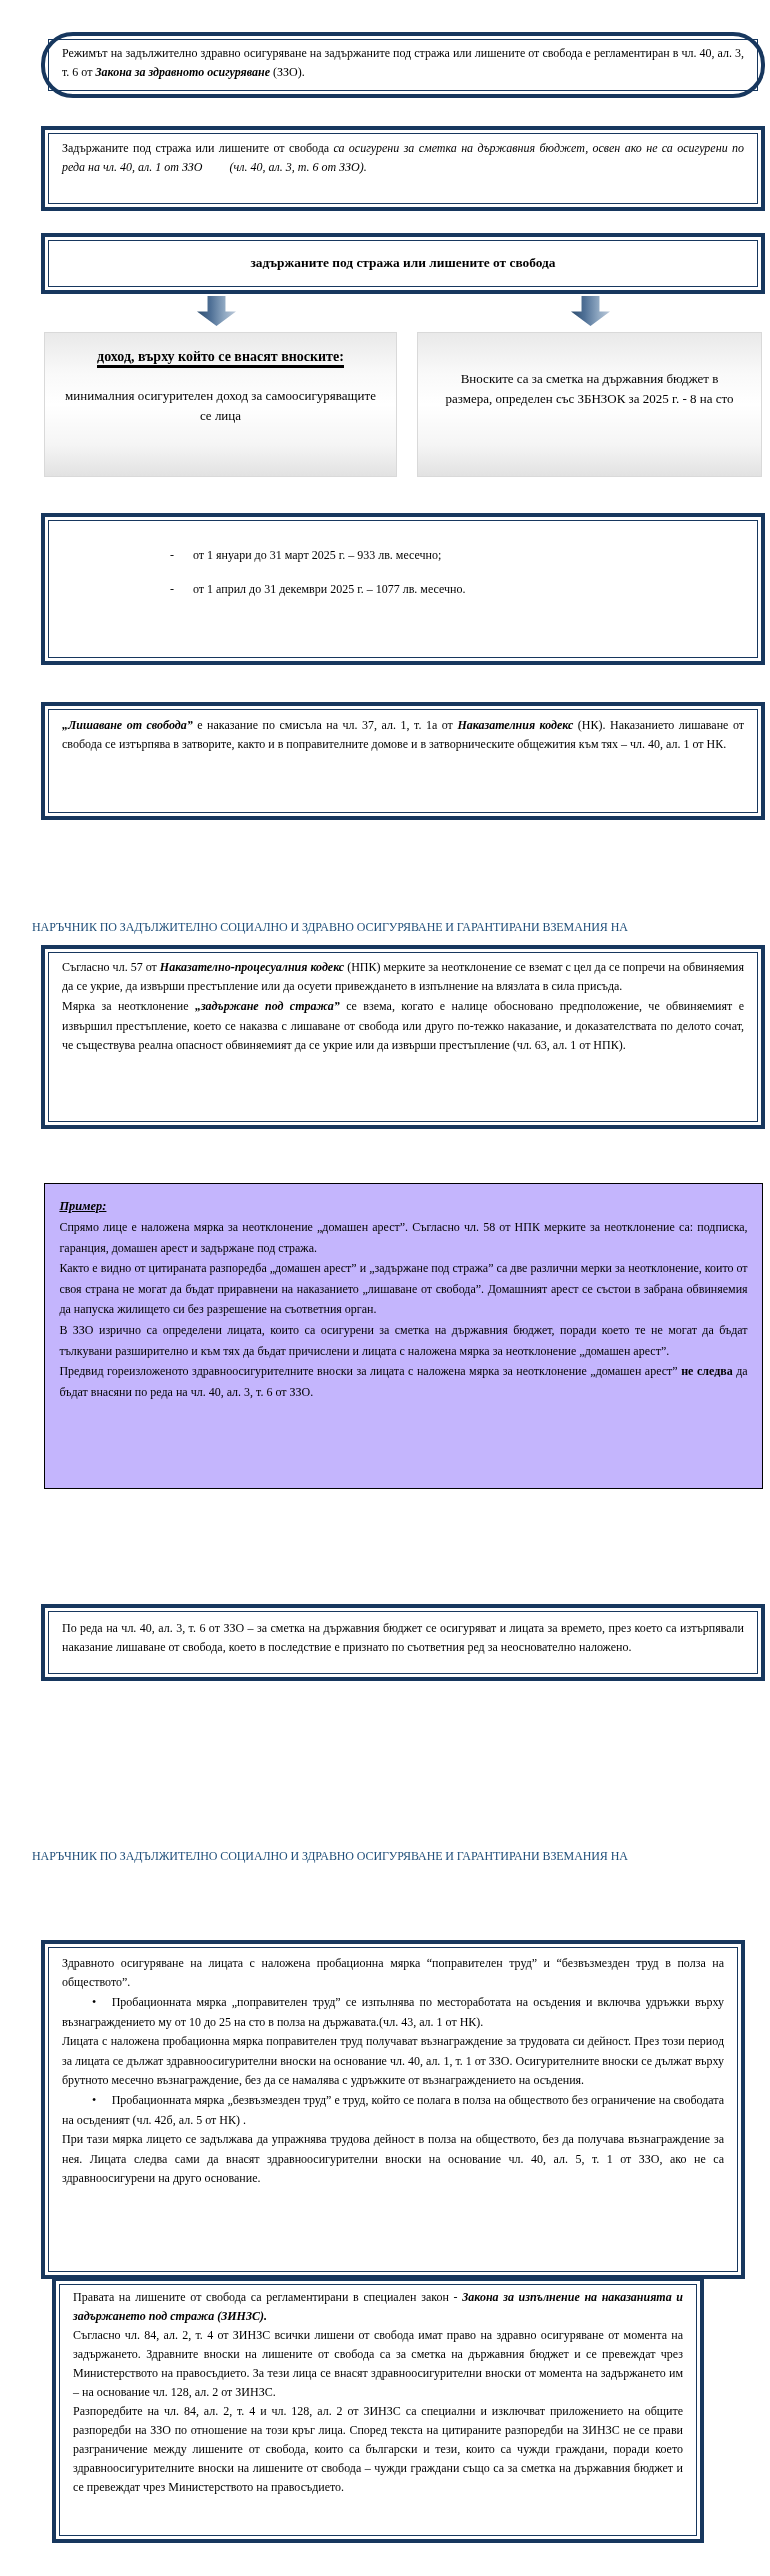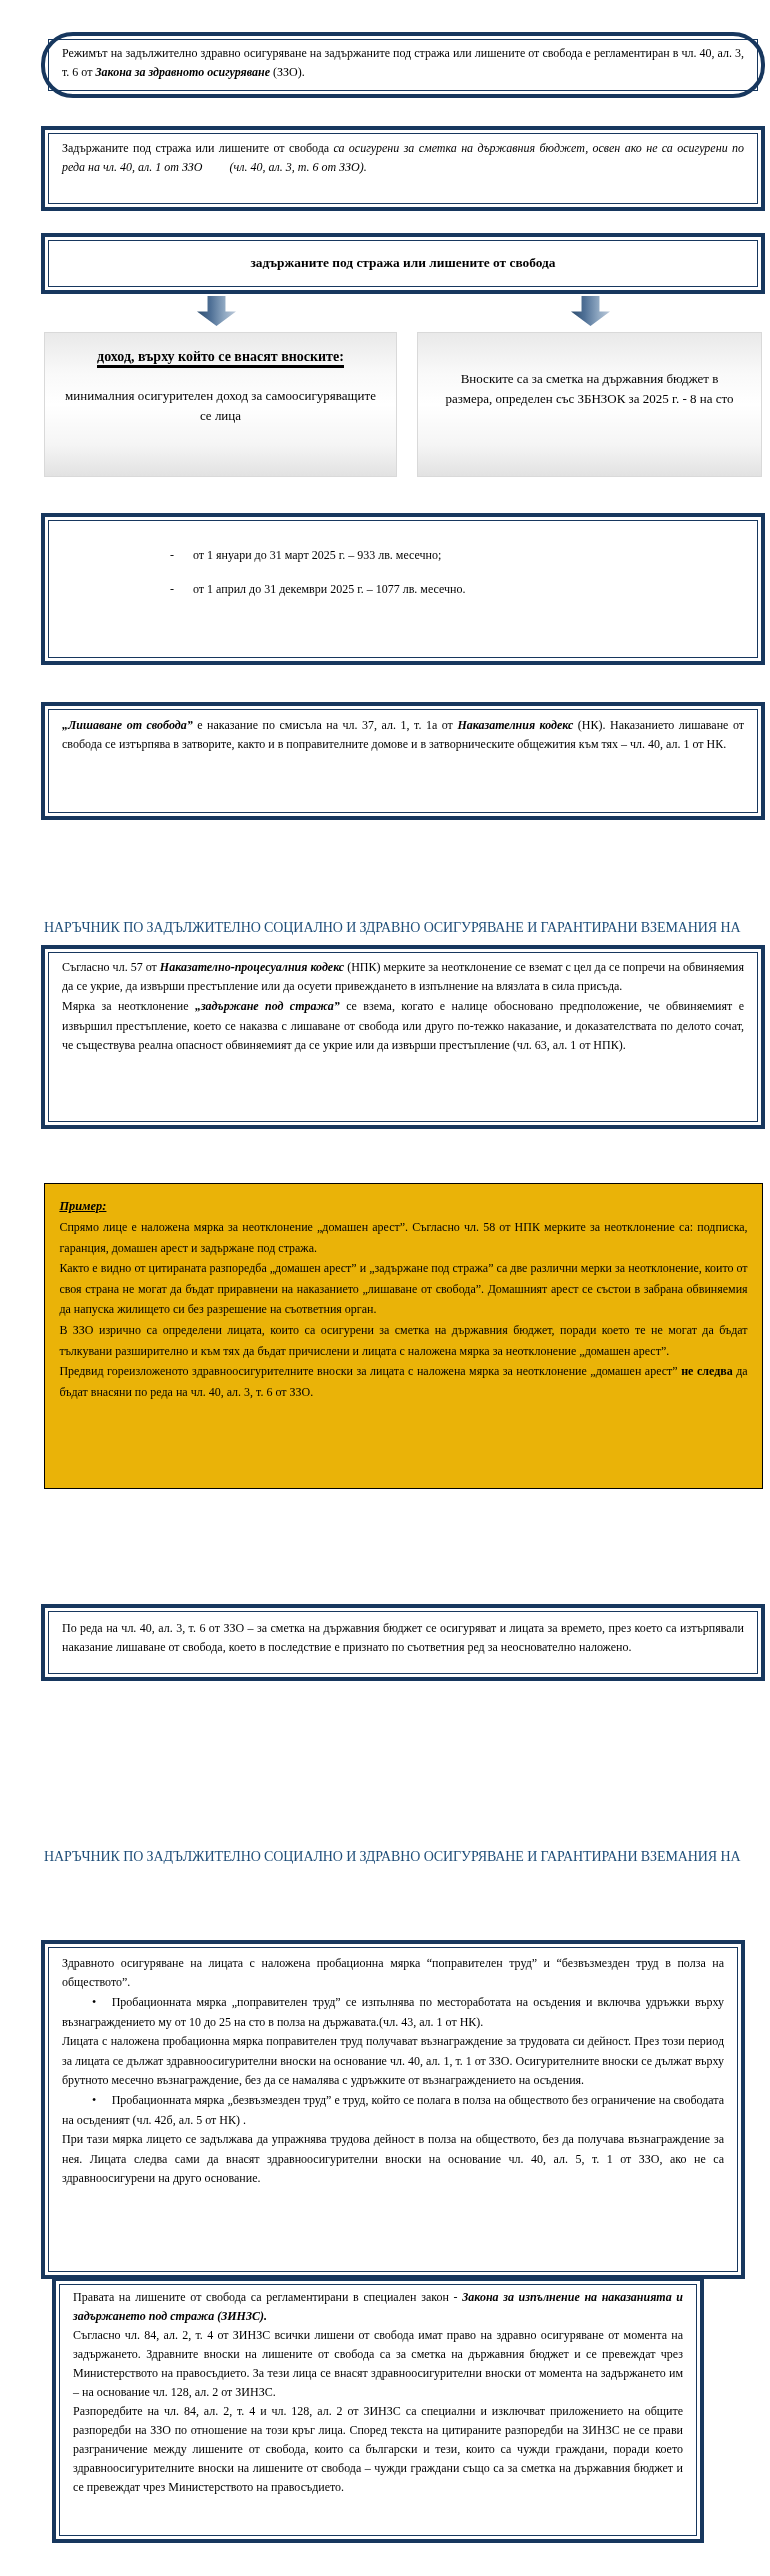--- a/index.html
+++ b/index.html
@@ -17,39 +17,39 @@
             border:1.5px solid var(--navy); padding:6.2px 11.3px; overflow:hidden; }
 
   .bx-text{ font-size:12px; line-height:19.6px; text-align:justify; }
   .seg-b{ font-weight:bold; }
   .seg-i{ font-style:italic; }
   .seg-bi{ font-weight:bold; font-style:italic; }
 
   .flow-title{ text-align:center; font-weight:bold; font-size:13.4px; padding-top:8.2px; }
 
   .handbook-header{
-    position:absolute; left:44px; width:721px;
-    color:var(--hblue); font-size:14px; letter-spacing:-0.1px;
+    position:absolute; left:32px; width:721px;
+    color:var(--hblue); font-size:12px; letter-spacing:-0.1px;
     white-space:nowrap; overflow:hidden;
   }
 
   .gbox{ position:absolute; box-sizing:border-box;
          border:1px solid #d9d9d9;
          background:linear-gradient(180deg,#e9e9e9 0%,#f9f9f9 28%,#ffffff 50%,#f5f5f5 78%,#e2e2e2 100%); }
   .gbox-title{ text-align:center; font-weight:bold; font-size:14px; margin-top:15.5px; }
   .gbox-title .uline{ border-bottom:3.6px solid #000; padding-bottom:1px; }
   .gbox-body{ text-align:center; font-size:13px; line-height:19.6px; margin-top:21.6px; padding:0 15.5px; }
   .gbox-body2{ text-align:center; font-size:13px; line-height:19.6px; margin-top:9px; padding:27px 20.6px 0; }
 
   .arrow{ position:absolute; width:39px; height:30px;
           background:linear-gradient(90deg,#2d4d6e 0%,#4f7096 35%,#8ea7c1 70%,#bcc9d9 100%);
           clip-path:polygon(27% 0, 73% 0, 73% 52%, 100% 52%, 50% 100%, 0 52%, 27% 52%); }
 
   .exbox{ position:absolute; box-sizing:border-box; border:1.5px solid #000;
-          background:#eab308; padding:12.4px 14.4px; overflow:hidden; }
+          background:#c4b5fd; padding:12.4px 14.4px; overflow:hidden; }
   .exbox p{ margin:0; font-size:12px; line-height:20.6px; text-align:justify; }
   .ex-title{ font-weight:bold; font-style:italic; text-decoration:underline;
              font-size:12.4px; line-height:20.6px; }
 
   .list-item{ display:flex; padding-left:108px; margin-top:14.4px;
               font-size:12px; line-height:19.6px; }
   .list-item .dash{ width:23px; flex:0 0 23px; }
 
   .bullet{ margin:0; text-indent:30px; }
   .bdot{ padding-right:15.5px; }

